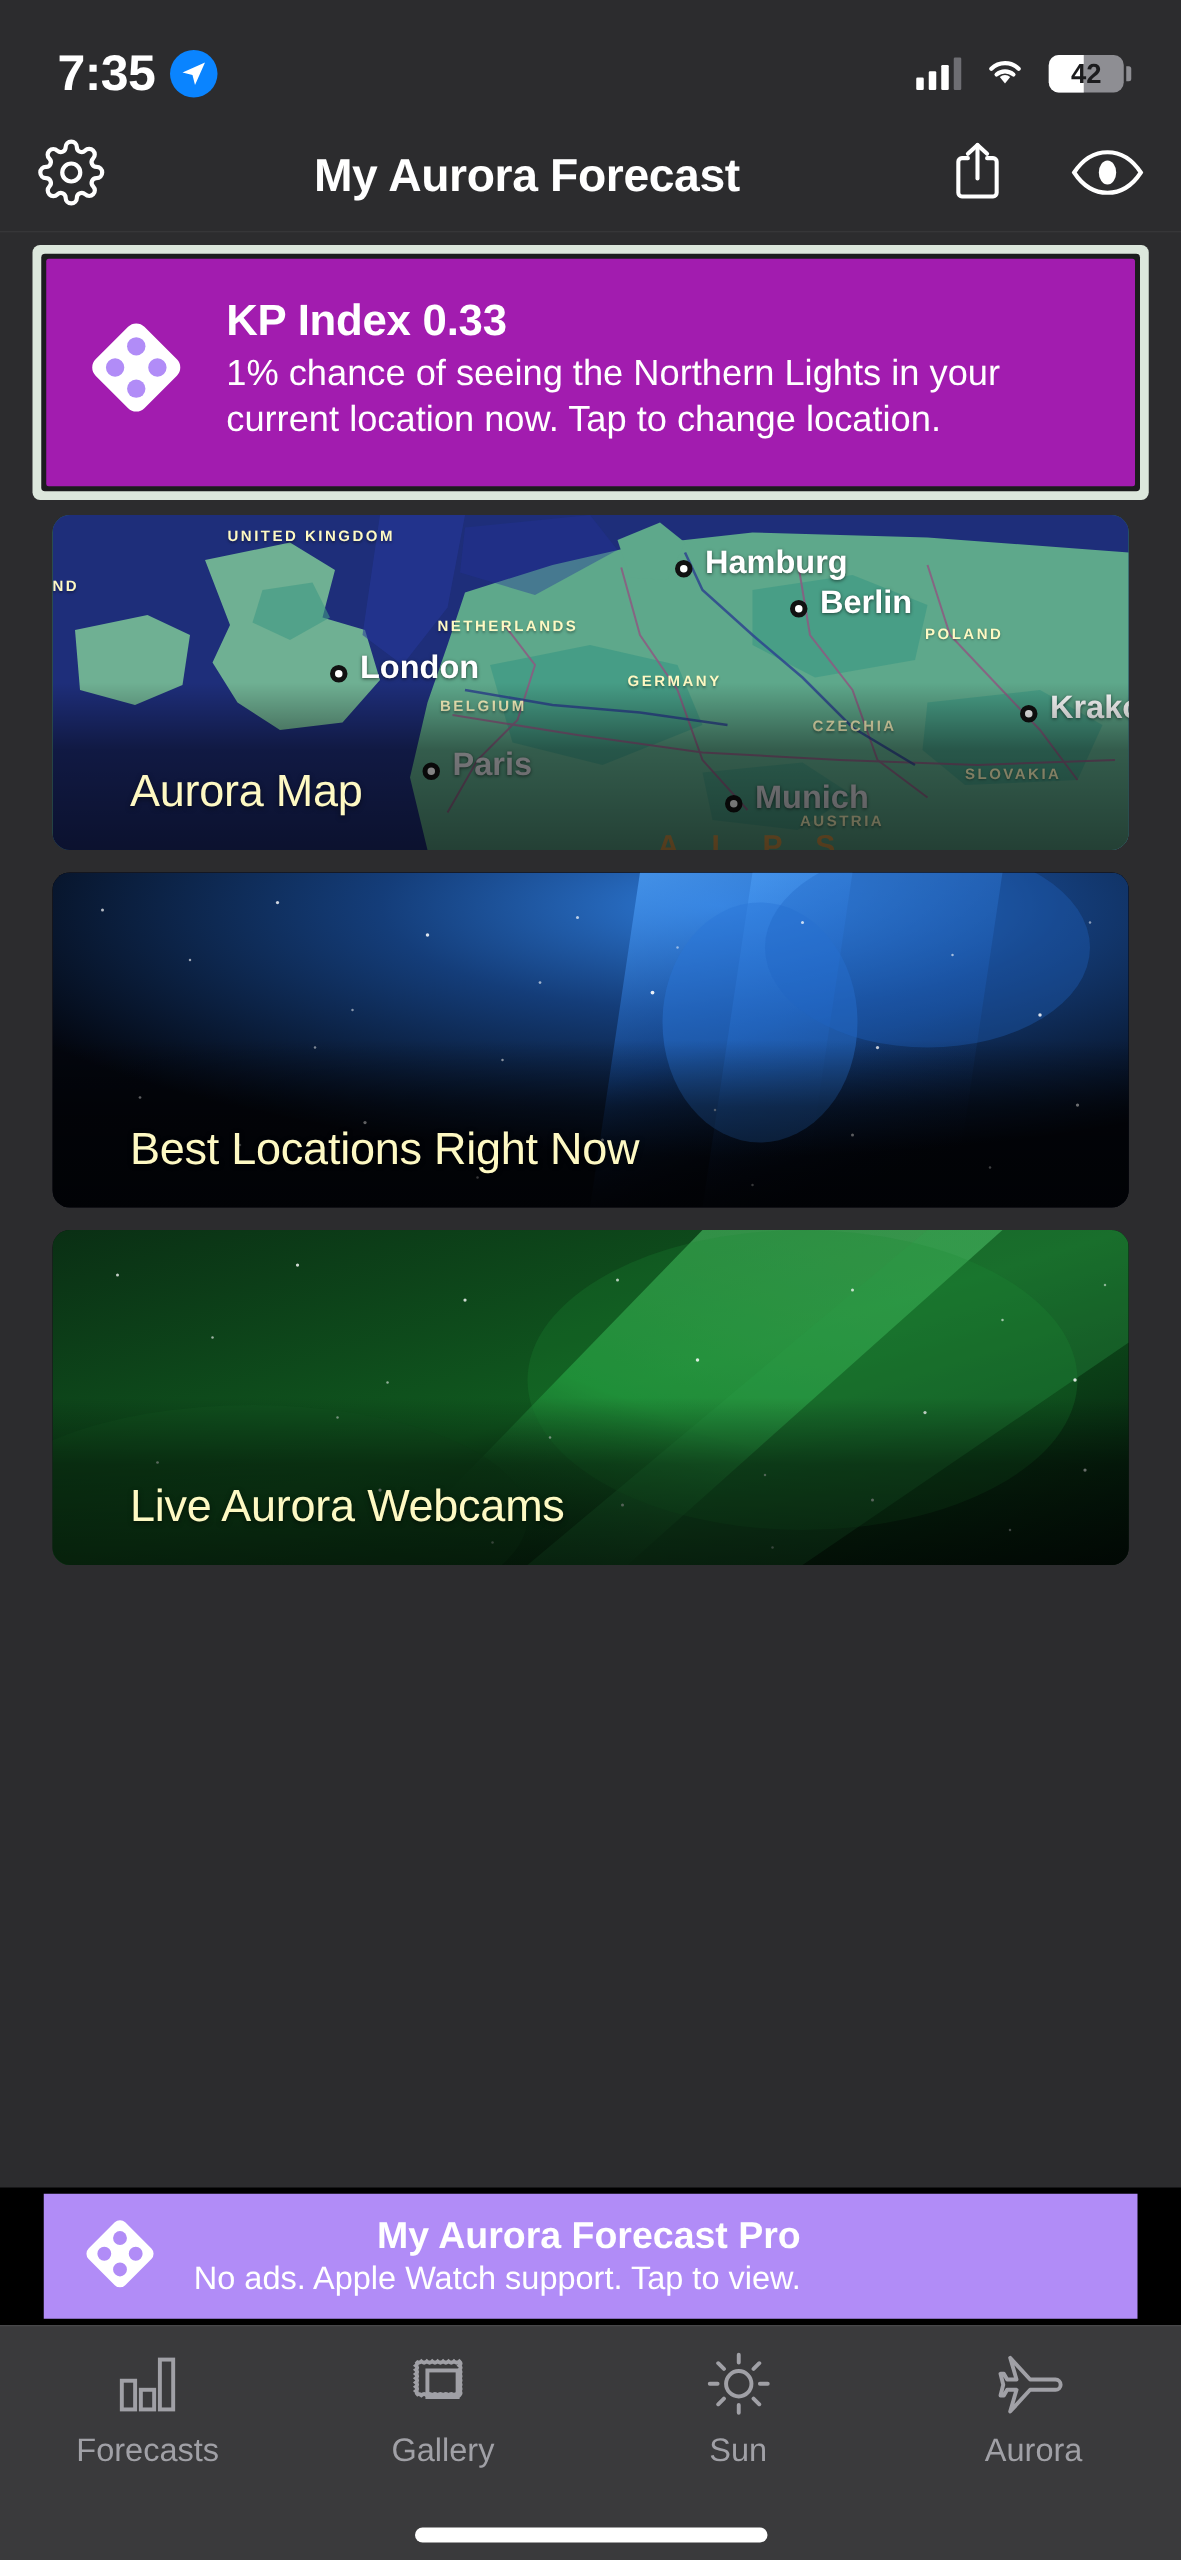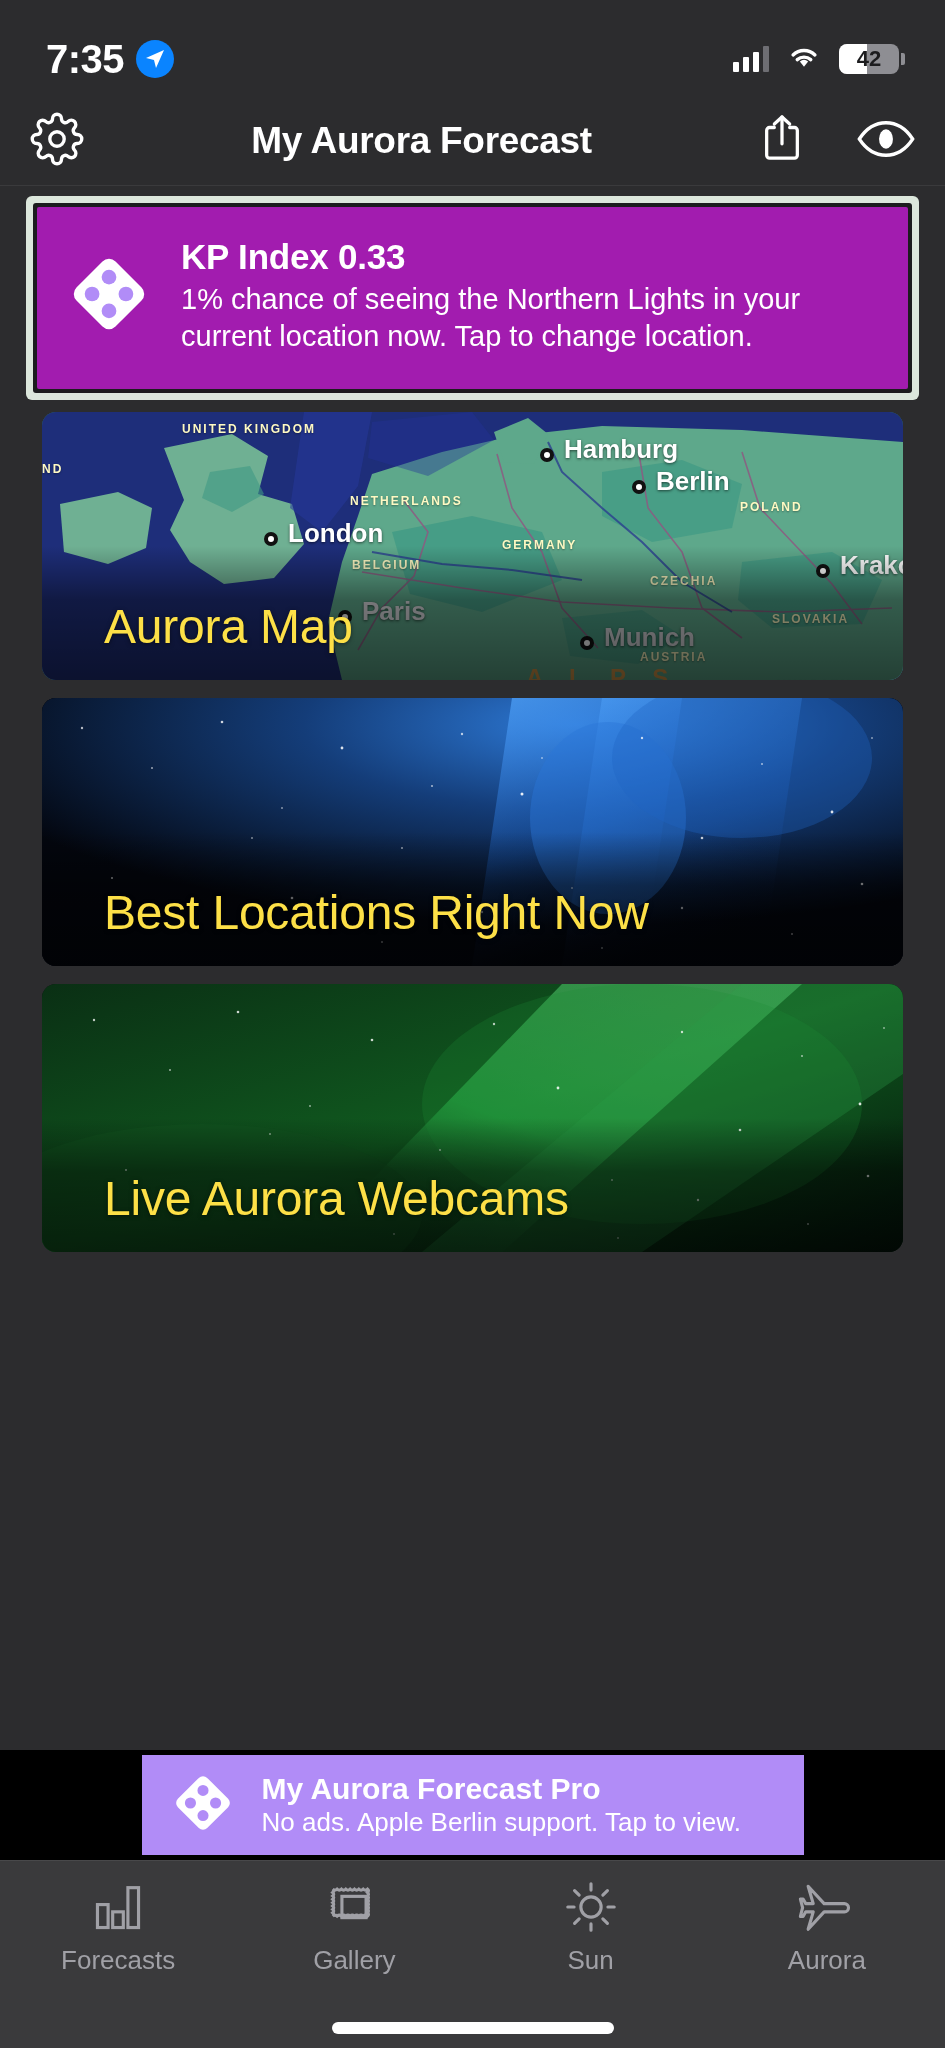--- a/index.html
+++ b/index.html
@@ -79,21 +79,21 @@
   .kp-title{ font-size:35px; font-weight:700; letter-spacing:-0.2px; margin-bottom:4px;}
   .kp-desc{ font-size:29px; line-height:1.28; font-weight:400; }
 
   
   .tile{
     position:relative; margin:18px 42px 0 42px;
     height:268px; border-radius:14px; overflow:hidden;
   }
   .tile .label{
     position:absolute; left:62px; bottom:26px;
-    color:#fde047; font-size:48px; font-weight:400; letter-spacing:-0.2px;
+    color:#fef9c3; font-size:36px; font-weight:400; letter-spacing:-0.2px;
     z-index:6; text-shadow:0 1px 4px rgba(0,0,0,.5);
   }
   .tile .scrim{
     position:absolute;left:0;right:0;bottom:0;height:50%;
     background:linear-gradient(to bottom, rgba(0,0,0,0) 0%, rgba(0,0,0,.45) 40%, rgba(0,0,0,.62) 100%);
     z-index:5;
   }
 
   
   .map-tile{ height:268px; margin-top:12px; background:#2f7a66; }
@@ -122,22 +122,22 @@
   .green-tile{ height:268px; background:#04120a; }
   .stars{ position:absolute; inset:0; z-index:3; }
 
   
   .adwrap{
     position:absolute; left:0; right:0; bottom:188px;
     height:110px; background:#000;
     display:flex; align-items:center; justify-content:center;
   }
   .ad{
-    width:662px; height:100px; background:#b18cf7;
-    display:flex; align-items:center; gap:22px; padding:0 24px;
+    width:875px; height:100px; background:#b18cf7;
+    display:flex; align-items:center; gap:22px; padding:0 24px;text-align:right;
   }
   .ad-text{ color:#fff; }
   .ad-title{ font-size:30px; font-weight:700; line-height:1.15;}
   .ad-sub{ font-size:26px; font-weight:400; line-height:1.2; }
 
   
   .tabbar{
     position:absolute; left:0; right:0; bottom:0; height:188px;
     background:#3a3a3c; display:flex; align-items:flex-start;
     padding-top:14px; border-top:1px solid #48484a;
@@ -428,21 +428,21 @@
           <rect x="22" y="22" width="56" height="56" rx="8" fill="#fff"></rect>
           <circle cx="38" cy="38" r="7.5" fill="#b18cf7"></circle>
           <circle cx="62" cy="38" r="7.5" fill="#b18cf7"></circle>
           <circle cx="38" cy="62" r="7.5" fill="#b18cf7"></circle>
           <circle cx="62" cy="62" r="7.5" fill="#b18cf7"></circle>
         </g>
       </svg>
     </span>
     <span class="ad-text">
       <div class="ad-title">My Aurora Forecast Pro</div>
-      <div class="ad-sub">No ads. Apple Berlin support. Tap to view.</div>
+      <div class="ad-sub">No ads. Apple Watch support. Tap to view.</div>
     </span>
   </div>
 </div>
 
 <div class="tabbar">
 
 
   <div class="tab">
     <span class="ticon">
       <svg width="58" height="58" viewBox="0 0 24 24" fill="none" stroke="#a0a0a6" stroke-width="1.3">

